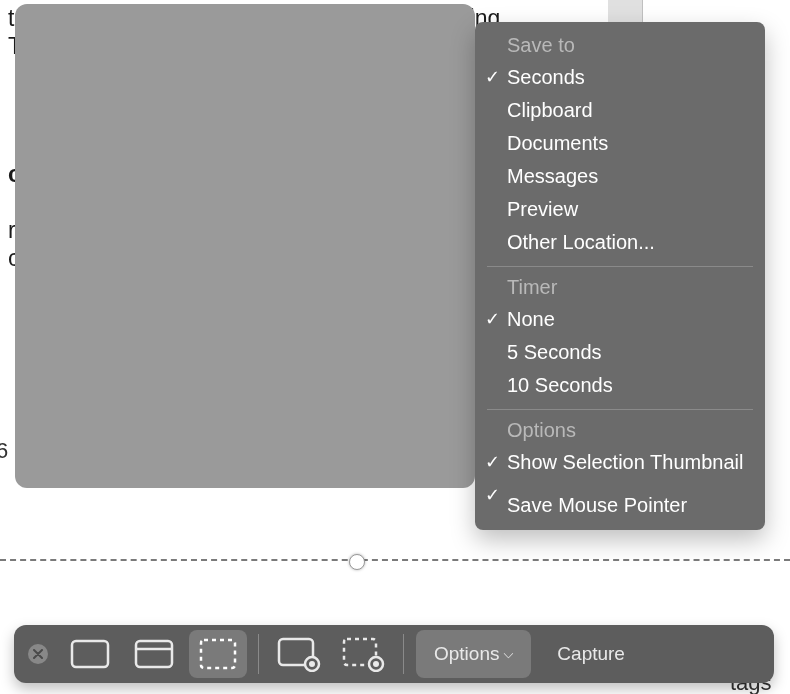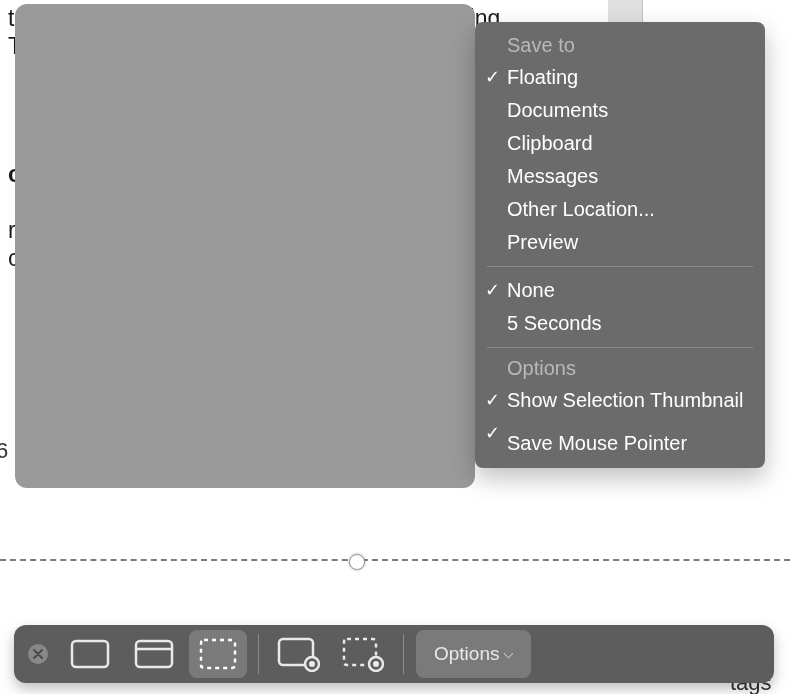--- a/index.html
+++ b/index.html
@@ -44,29 +44,31 @@
 <div class="bg-tags">tags</div>
 
 <div class="gray-block"></div>
 
 <div class="selection-line">
   <div class="sel-handle"></div>
 </div>
 
 <div class="menu">
   <div class="sec-title">Save to</div>
-  <div class="item"><span class="check">✓</span><span>Floating</span></div>
+  <div class="item"><span class="check">✓</span><span>Seconds</span></div>
+  <div class="item"><span>Clipboard</span></div>
   <div class="item"><span>Documents</span></div>
-  <div class="item"><span>Clipboard</span></div>
   <div class="item"><span>Messages</span></div>
+  <div class="item"><span>Preview</span></div>
   <div class="item"><span>Other Location...</span></div>
-  <div class="item"><span>Preview</span></div>
   <div class="sep"></div>
+  <div class="sec-title">Timer</div>
   <div class="item"><span class="check">✓</span><span>None</span></div>
   <div class="item"><span>5 Seconds</span></div>
+  <div class="item"><span>10 Seconds</span></div>
   <div class="sep"></div>
   <div class="sec-title">Options</div>
   <div class="item"><span class="check">✓</span><span>Show Selection Thumbnail</span></div>
   <div class="item"><span class="check">✓</span></div>
   <div class="item"><span>Save Mouse Pointer</span></div>
 </div>
 
 <div class="toolbar">
   <div class="close-x">
     <svg width="10" height="10" viewBox="0 0 10 10">
@@ -111,13 +113,16 @@
       </svg>
   </div>
 
   <div class="tb-sep"></div>
 
   <div class="tb-text selected">
     <span>Options</span>
     <span class="chev">⌵</span>
   </div>
 
+  <div class="tb-text">
+    <span>Capture</span>
+  </div>
 </div>
 
 </body></html>

